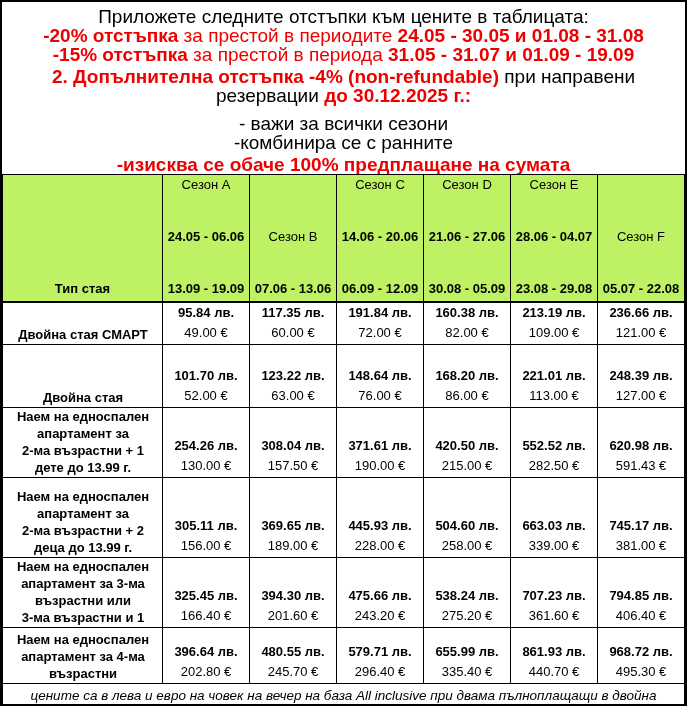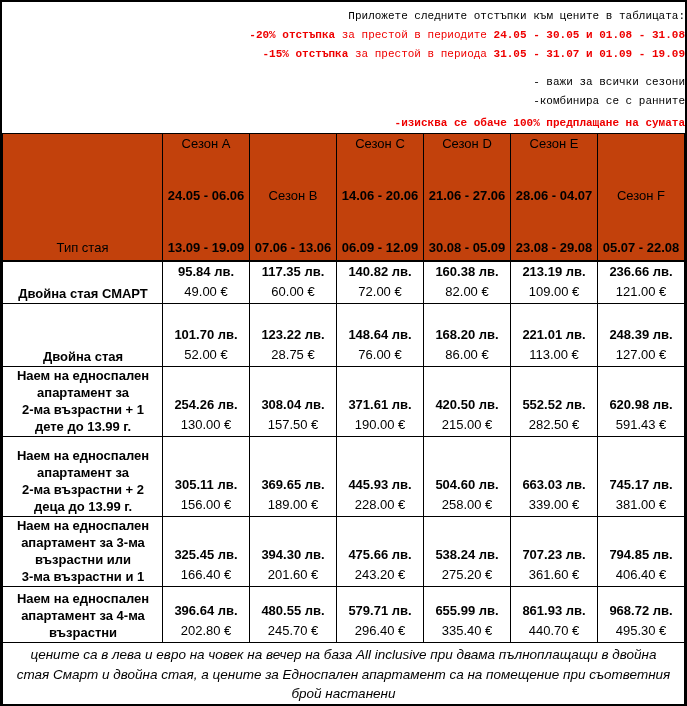--- a/index.html
+++ b/index.html
@@ -3,34 +3,34 @@
 <meta charset="utf-8">
 <style>
   html,body{margin:0;padding:0;background:#fff;}
   body{font-family:"Liberation Sans",sans-serif;color:#000;}
   .frame{
     width:683px;height:702px;border:2px solid #000;background:#fff;
     box-sizing:content-box;display:flex;flex-direction:column;
   }
   
   .notice{height:176px;padding-top:5px;box-sizing:border-box;}
-  .nline{text-align:right;font-size:11px;line-height:19px;font-family:Liberation Mono, monospace;}
+  .nline{text-align:center;font-size:19px;line-height:19px;}
   .rb{color:#ee0000;font-weight:bold;}
   .rr{color:#ee0000;}
   
   table{border-collapse:collapse;width:100%;table-layout:fixed;}
   td{border:1px solid #000;vertical-align:bottom;padding:0;overflow:hidden;}
   thead td{
-    background:#c2410c;border-bottom:2px solid #000;
+    background:#bef264;border-bottom:2px solid #000;
     text-align:center;font-size:13px;vertical-align:bottom;padding-bottom:2px;
   }
   thead tr{height:84px;}
   .s-name{line-height:20px;}
   .s-dates{font-weight:bold;line-height:20px;white-space:nowrap;margin-top:32px;}
-  .corner-label{font-weight:normal;line-height:20px;}
+  .corner-label{font-weight:bold;line-height:20px;}
   .lbl{padding:0 2px 1px 3px;font-weight:bold;font-size:13px;text-align:center;}
   .lbl-line{line-height:17px;white-space:nowrap;}
   .val{text-align:center;font-size:13px;padding-bottom:1px;}
   .lv{font-weight:bold;line-height:20px;white-space:nowrap;}
   .eur{line-height:20px;white-space:nowrap;}
   .r0{height:39px}.r1{height:63px}.r2{height:69px}
   .r3{height:80px}.r4{height:69px}.r5{height:56px}
   tfoot td{
     text-align:center;font-size:13.5px;line-height:19.5px;
     vertical-align:middle;padding:2px 10px;height:54px;font-style:italic;
@@ -38,20 +38,21 @@
 </style>
 </head>
 <body>
 
 <div class="frame">
 
   <div class="notice">
     <div class="nline"><span>Приложете следните отстъпки към цените в таблицата:</span></div>
     <div class="nline"><span class="rb">-20% отстъпка</span><span class="rr"> за престой в периодите </span><span class="rb">24.05 - 30.05 и 01.08 - 31.08</span></div>
     <div class="nline"><span class="rb">-15% отстъпка</span><span class="rr"> за престой в периода </span><span class="rb">31.05 - 31.07 и 01.09 - 19.09</span></div>
+    <div class="nline" style="margin-top:3px"><span class="rb">2. Допълнителна отстъпка -4% (non-refundable)</span><span> при направени резервации </span><span class="rb">до 30.12.2025 г.:</span></div>
     <div class="nline" style="margin-top:9px"><span>- важи за всички сезони</span></div>
     <div class="nline"><span>-комбинира се с ранните</span></div>
     <div class="nline" style="margin-top:3px"><span class="rb">-изисква се обаче 100% предплащане на сумата</span></div>
   </div>
 
   <table>
     <colgroup>
       <col style="width:160px">
         <col>
         <col>
@@ -102,21 +103,21 @@
         </td>
         <td class="val">
             <div class="lv">95.84 лв.</div>
             <div class="eur">49.00 €</div>
           </td>
         <td class="val">
             <div class="lv">117.35 лв.</div>
             <div class="eur">60.00 €</div>
           </td>
         <td class="val">
-            <div class="lv">140.82 лв.</div>
+            <div class="lv">191.84 лв.</div>
             <div class="eur">72.00 €</div>
           </td>
         <td class="val">
             <div class="lv">160.38 лв.</div>
             <div class="eur">82.00 €</div>
           </td>
         <td class="val">
             <div class="lv">213.19 лв.</div>
             <div class="eur">109.00 €</div>
           </td>
@@ -128,21 +129,21 @@
       <tr class="r1">
         <td class="lbl">
           <div class="lbl-line">Двойна стая</div>
         </td>
         <td class="val">
             <div class="lv">101.70 лв.</div>
             <div class="eur">52.00 €</div>
           </td>
         <td class="val">
             <div class="lv">123.22 лв.</div>
-            <div class="eur">28.75 €</div>
+            <div class="eur">63.00 €</div>
           </td>
         <td class="val">
             <div class="lv">148.64 лв.</div>
             <div class="eur">76.00 €</div>
           </td>
         <td class="val">
             <div class="lv">168.20 лв.</div>
             <div class="eur">86.00 €</div>
           </td>
         <td class="val">

